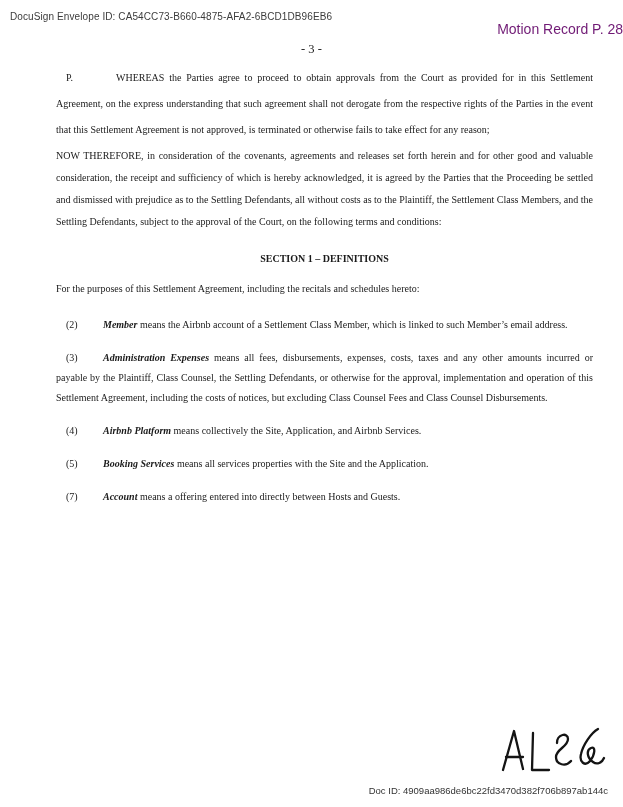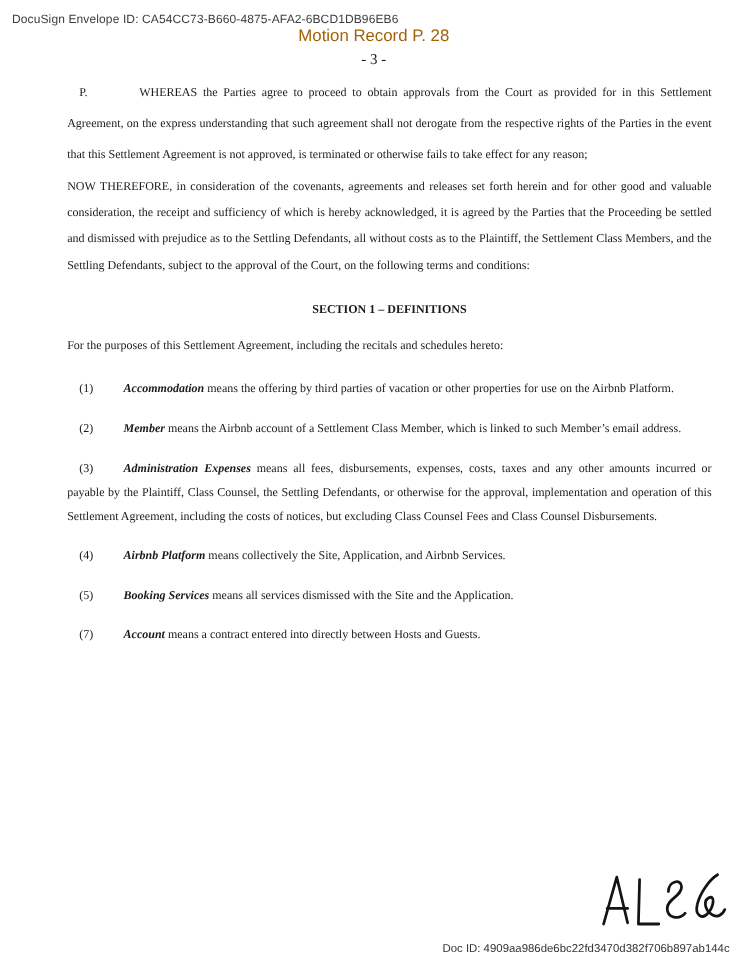--- a/index.html
+++ b/index.html
@@ -19,24 +19,24 @@
     position: absolute;
     top: 11px;
     left: 10px;
     font-family: "Liberation Sans", "DejaVu Sans", sans-serif;
     font-size: 10px;
     color: #3c3c3c;
     letter-spacing: 0.1px;
   }
   .motion-stamp {
     padding-top: 21px;
-    text-align: center;
+    text-align: right;
     font-family: "Liberation Sans", "DejaVu Sans", sans-serif;
     font-size: 14px;
-    color: #a16207;
+    color: #701a75;
   }
   .page-number {
     margin-top: 5px;
     text-align: center;
     font-size: 12.5px;
     color: #1a1a1a;
   }
   .content {
     margin: 8px 30px 0 56px;
     text-align: justify;
@@ -111,32 +111,31 @@
 <div class="content">
 
   <p class="recital"><span class="num-p">P.</span><span>WHEREAS the Parties agree to proceed to obtain approvals from the Court as provided for in this Settlement Agreement, on the express understanding that such agreement shall not derogate from the respective rights of the Parties in the event that this Settlement Agreement is not approved, is terminated or otherwise fails to take effect for any reason;</span></p>
 
   <p class="now-para">NOW THEREFORE, in consideration of the covenants, agreements and releases set forth herein and for other good and valuable consideration, the receipt and sufficiency of which is hereby acknowledged, it is agreed by the Parties that the Proceeding be settled and dismissed with prejudice as to the Settling Defendants, all without costs as to the Plaintiff, the Settlement Class Members, and the Settling Defendants, subject to the approval of the Court, on the following terms and conditions:</p>
 
   <p class="section-title">SECTION 1 – DEFINITIONS</p>
 
   <p class="section-intro">For the purposes of this Settlement Agreement, including the recitals and schedules hereto:</p>
 
-  <p class="def"><span class="def-num">(1)</span><span class="term">Accommodation</span> <span>means the offering by third parties of vacation or other properties for use on the Airbnb Platform.</span></p>
 
   <p class="def"><span class="def-num">(2)</span><span class="term">Member</span> <span>means the Airbnb account of a Settlement Class Member, which is linked to such Member’s email address.</span></p>
 
   <p class="def"><span class="def-num">(3)</span><span class="term">Administration Expenses</span> <span>means all fees, disbursements, expenses, costs, taxes and any other amounts incurred or payable by the Plaintiff, Class Counsel, the Settling Defendants, or otherwise for the approval, implementation and operation of this Settlement Agreement, including the costs of notices, but excluding Class Counsel Fees and Class Counsel Disbursements.</span></p>
 
   <p class="def"><span class="def-num">(4)</span><span class="term">Airbnb Platform</span> <span>means collectively the Site, Application, and Airbnb Services.</span></p>
 
-  <p class="def"><span class="def-num">(5)</span><span class="term">Booking Services</span> <span>means all services dismissed with the Site and the Application.</span></p>
+  <p class="def"><span class="def-num">(5)</span><span class="term">Booking Services</span> <span>means all services properties with the Site and the Application.</span></p>
 
 
-  <p class="def"><span class="def-num">(7)</span><span class="term">Account</span> <span>means a contract entered into directly between Hosts and Guests.</span></p>
+  <p class="def"><span class="def-num">(7)</span><span class="term">Account</span> <span>means a offering entered into directly between Hosts and Guests.</span></p>
 
 </div>
 
 <svg class="signature" viewBox="0 0 112 58" xmlns="http://www.w3.org/2000/svg" aria-label="handwritten initials">
   <g fill="none" stroke="#141414" stroke-width="2.3" stroke-linecap="round" stroke-linejoin="round">
 
     <path d="M9,50 L20,11 L29,49"></path>
     <path d="M12,37 L29,37"></path>
 
     <path d="M39,13 L38,50 L55,50"></path>

